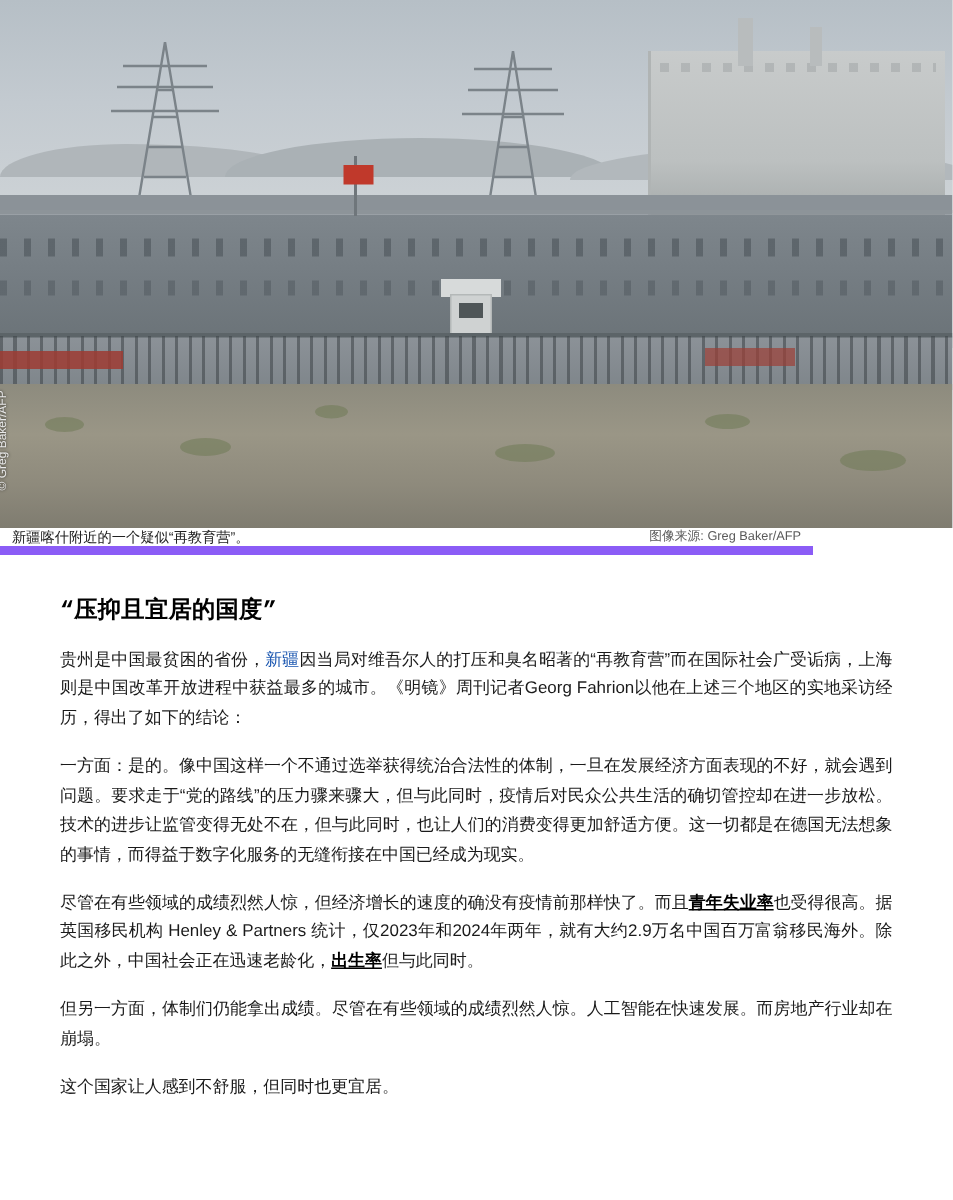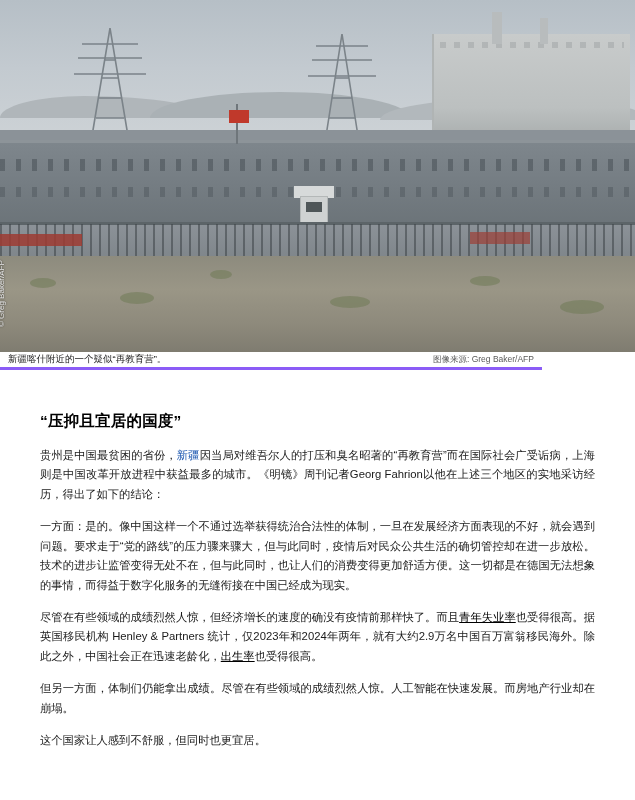--- a/index.html
+++ b/index.html
@@ -170,53 +170,53 @@
   .caption-bar {
     width: 542px;
     height: 18px;
     background: #ffffff;
     display: flex;
     align-items: center;
     justify-content: space-between;
     padding: 0 8px;
     font-size: 9.5px;
     color: #222222;
-    border-bottom: 3px solid #8b5cf6;
+    border-bottom: 6px solid #8b5cf6;
   }
   .caption-bar .src {
     color: #5a5a5a;
     font-size: 8.5px;
     margin-left: 13px;
   }
 
   
   .article {
     padding: 26px 40px 18px 40px;
   }
   h2.headline {
-    font-family: Liberation Sans, sans-serif;
+    font-family: Liberation Mono, monospace;
     font-size: 15.5px;
     font-weight: bold;
-    margin: 15px 0 14px 0;
+    margin: 0 0 14px 0;
     color: #000000;
     letter-spacing: .2px;
   }
   p.para {
     font-size: 11.3px;
     line-height: 1.72;
     margin: 0 0 13px 0;
     color: #1a1a1a;
     text-align: justify;
   }
   .lnk {
     color: #1a56b0;
     cursor: pointer;
   }
   .underline-b {
-    font-weight: normal;
+    font-weight: bold;
     text-decoration: underline;
     color: #000;
   }
 </style>
 </head>
 <body>
 
 <div class="page">
 
   <div class="photo-block">
@@ -278,19 +278,19 @@
   <div class="caption-bar">
     <span>新疆喀什附近的一个疑似“再教育营”。</span>
     <span class="src">图像来源: Greg Baker/AFP</span>
   </div>
 
   <div class="article">
     <h2 class="headline">“压抑且宜居的国度”</h2>
     <div id="paras">
         <p class="para"><span>贵州是中国最贫困的省份，</span><span class="lnk">新疆</span><span>因当局对维吾尔人的打压和臭名昭著的“再教育营”而在国际社会广受诟病，上海则是中国改革开放进程中获益最多的城市。《明镜》周刊记者Georg Fahrion以他在上述三个地区的实地采访经历，得出了如下的结论：</span></p>
         <p class="para"><span>一方面：是的。像中国这样一个不通过选举获得统治合法性的体制，一旦在发展经济方面表现的不好，就会遇到问题。要求走于“党的路线”的压力骤来骤大，但与此同时，疫情后对民众公共生活的确切管控却在进一步放松。技术的进步让监管变得无处不在，但与此同时，也让人们的消费变得更加舒适方便。这一切都是在德国无法想象的事情，而得益于数字化服务的无缝衔接在中国已经成为现实。</span></p>
-        <p class="para"><span>尽管在有些领域的成绩烈然人惊，但经济增长的速度的确没有疫情前那样快了。而且</span><span class="underline-b">青年失业率</span><span>也受得很高。据英国移民机构 Henley &amp; Partners 统计，仅2023年和2024年两年，就有大约2.9万名中国百万富翁移民海外。除此之外，中国社会正在迅速老龄化，</span><span class="underline-b">出生率</span><span>也受得很高。</span></p>
+        <p class="para"><span>尽管在有些领域的成绩烈然人惊，但经济增长的速度的确没有疫情前那样快了。而且</span><span class="underline-b">青年失业率</span><span>也受得很高。据英国移民机构 Henley &amp; Partners 统计，仅2023年和2024年两年，就有大约2.9万名中国百万富翁移民海外。除此之外，中国社会正在迅速老龄化，</span><span class="underline-b">出生率</span><span>但与此同时。</span></p>
         <p class="para"><span>但另一方面，体制们仍能拿出成绩。尽管在有些领域的成绩烈然人惊。人工智能在快速发展。而房地产行业却在崩塌。</span></p>
         <p class="para"><span>这个国家让人感到不舒服，但同时也更宜居。</span></p>
       </div>
   </div>
 
 </div>
 
 </body></html>

